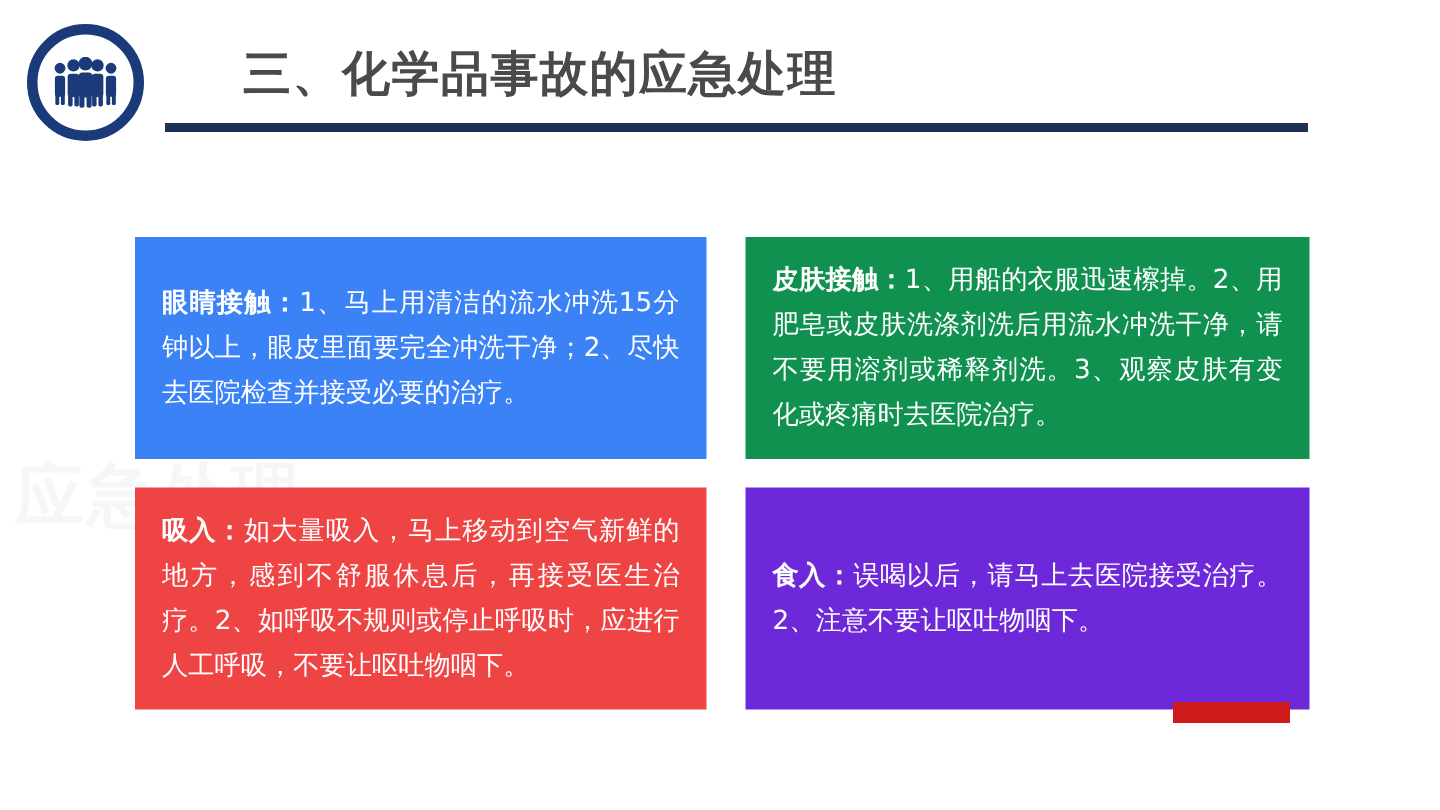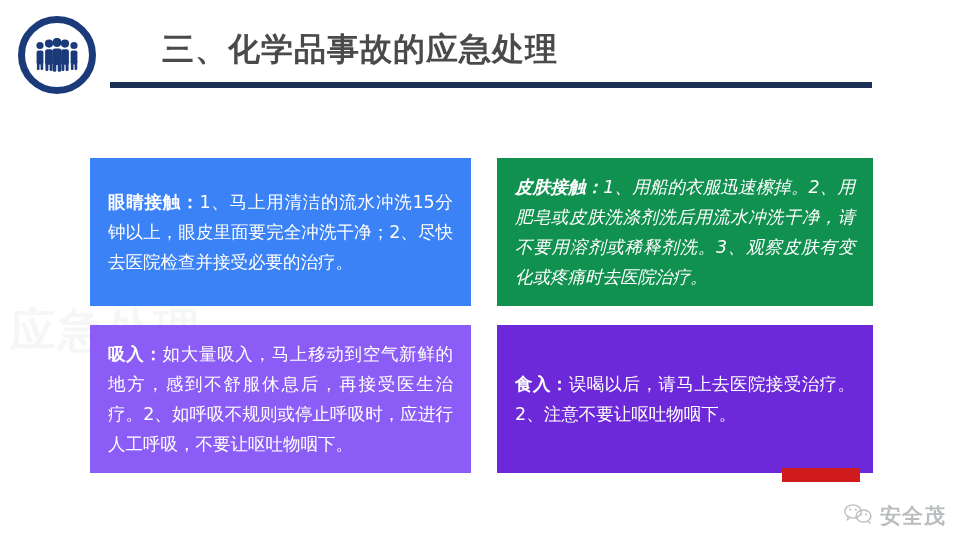--- a/index.html
+++ b/index.html
@@ -94,25 +94,24 @@
   .box .lead {
     font-weight: bold;
   }
   .box-eye {
     left: 90px;  top: 158px;  width: 381px;  height: 148px;
     background: #3b82f6;
   }
   .box-skin {
     left: 497px; top: 158px;  width: 376px;  height: 148px;
     background: #119150;
-    font-style: italic;
   }
   .box-inhale {
     left: 90px;  top: 325px;  width: 381px;  height: 148px;
-    background: #8b5cf6;
+    background: #ef4444;
   }
   .box-ingest {
     left: 497px; top: 325px;  width: 376px;  height: 148px;
     background: #6d28d9;
   }
 
   .box-text { margin: 0; }
 
   
   .corner-watermark {
@@ -196,33 +195,14 @@
   <div class="box box-inhale">
     <p class="box-text"><span class="lead">吸入：</span><span>如大量吸入，马上移动到空气新鲜的地方，感到不舒服休息后，再接受医生治疗。2、如呼吸不规则或停止呼吸时，应进行人工呼吸，不要让呕吐物咽下。</span></p>
   </div>
 
   <div class="box box-ingest">
     <p class="box-text"><span class="lead">食入：</span><span>误喝以后，请马上去医院接受治疗。2、注意不要让呕吐物咽下。</span></p>
   </div>
 
   <div class="red-bar"></div>
 
-  <div class="corner-watermark">
-    <span>
-      <svg width="30" height="22" viewBox="0 0 30 22" aria-hidden="true">
-        <g fill="none" stroke="#6a7076" stroke-width="1.4">
-          <ellipse cx="10" cy="8.5" rx="8.2" ry="6.6"></ellipse>
-          <ellipse cx="20.5" cy="13" rx="7.4" ry="6"></ellipse>
-        </g>
-        <path d="M4.5 14.2 L3 18.2 L7 15.8 Z" fill="#6a7076"></path>
-        <path d="M26.5 17.8 L28 21 L24.6 19.4 Z" fill="#6a7076"></path>
-        <g fill="#6a7076">
-          <circle cx="7.2" cy="6.6" r="1.1"></circle>
-          <circle cx="12.8" cy="6.6" r="1.1"></circle>
-          <circle cx="18.2" cy="11.4" r="1"></circle>
-          <circle cx="23" cy="11.4" r="1"></circle>
-        </g>
-      </svg>
-    </span>
-    <span class="wm-text">安全茂</span>
-  </div>
 
 </div>
 
 </body></html>

